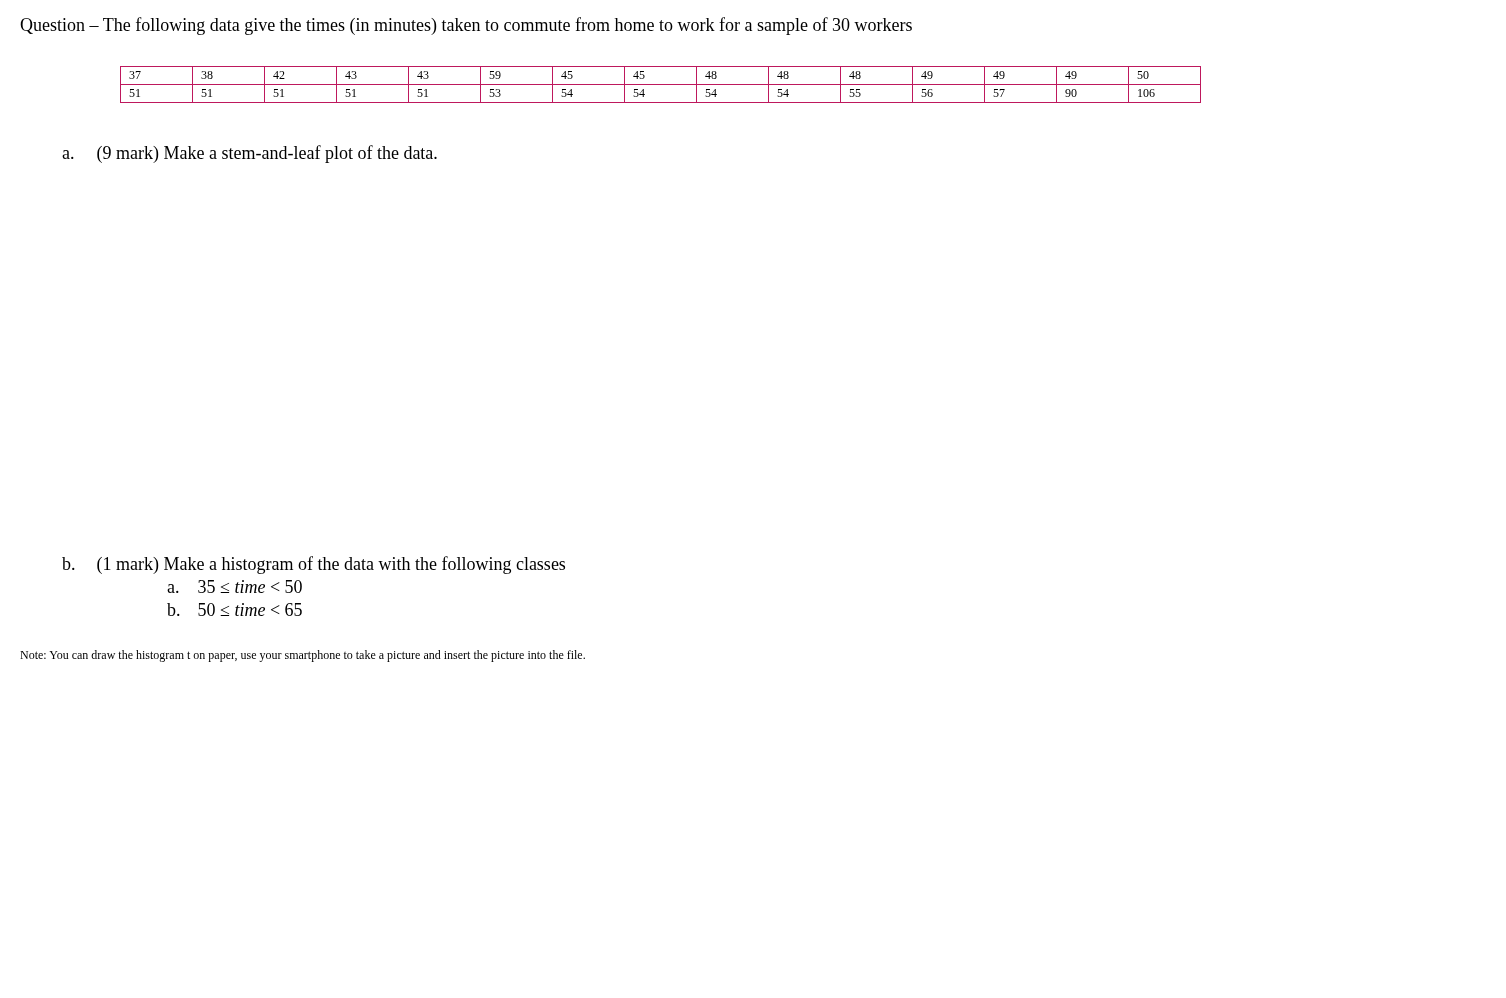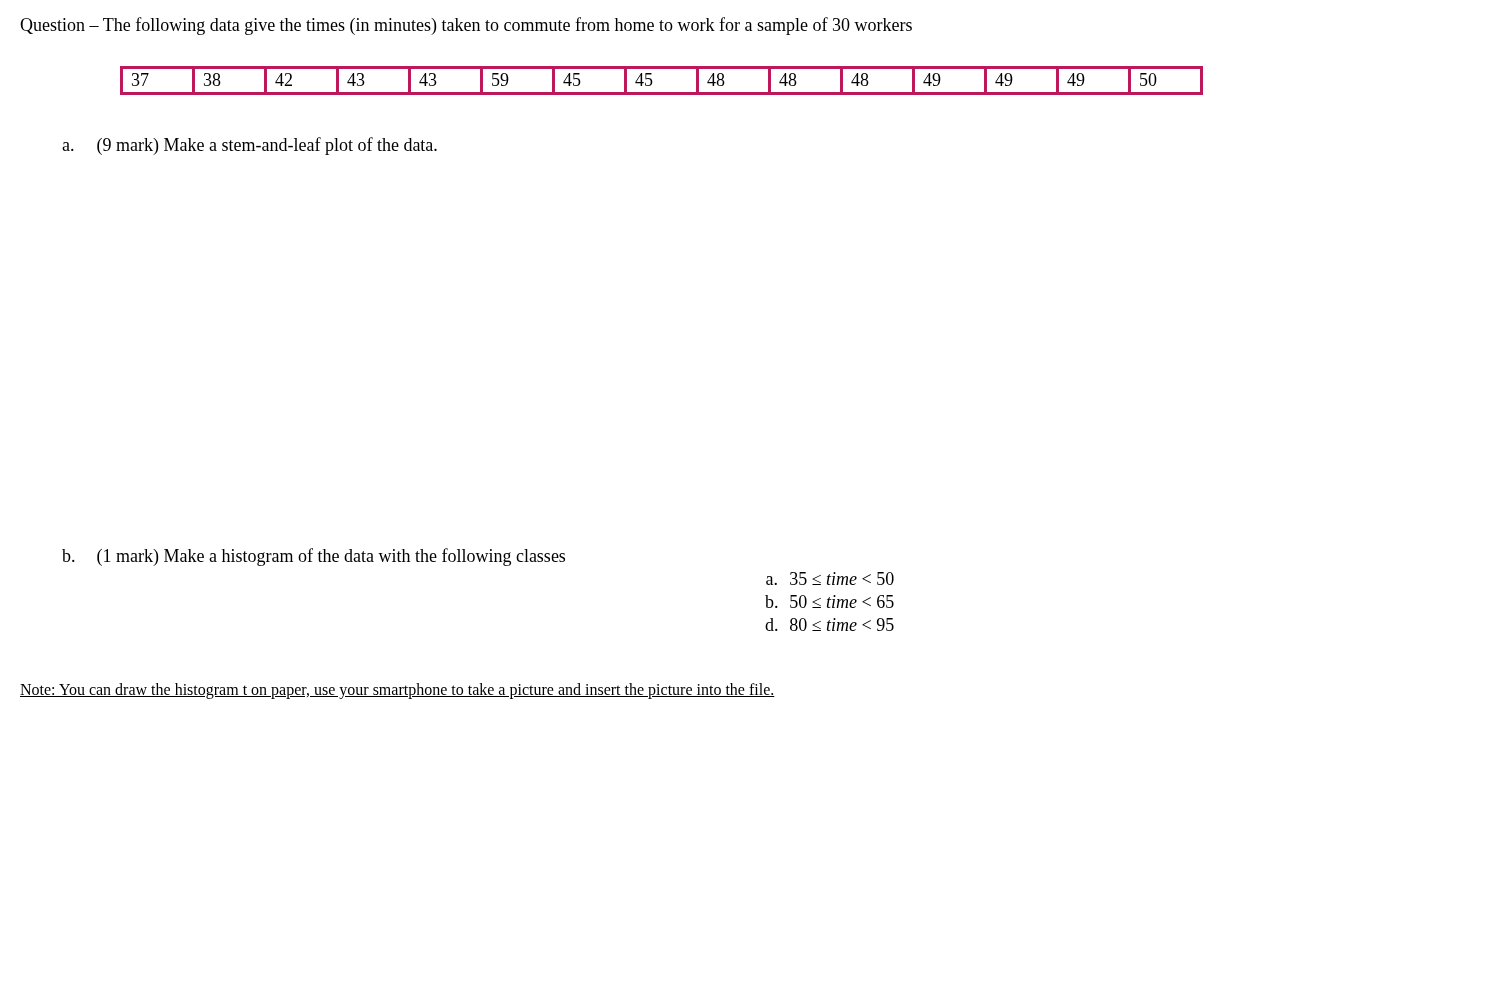--- a/index.html
+++ b/index.html
@@ -18,25 +18,25 @@
     .question-header {
       margin-bottom: 30px;
       font-size: 18px;
     }
     .data-table {
       border-collapse: collapse;
       margin-left: 100px;
       margin-bottom: 40px;
     }
     .data-table td {
-      border: 3px solid #be185d;
+      border: 1px solid #be185d;
       padding: 1px 8px;
       width: 72px;
       text-align: left;
-      font-size: 18px;
+      font-size: 12px;
     }
     .part {
       margin-left: 42px;
       margin-bottom: 20px;
     }
     .part-a {
       margin-bottom: 390px;
     }
     .part-label {
       display: inline-block;
@@ -45,33 +45,31 @@
     }
     .part-text {
       display: inline;
     }
     .sublist {
       margin-left: 105px;
       margin-top: 2px;
     }
     .sublist-item {
       margin-bottom: 2px;
-      text-align: center;
     }
     .sublist-label {
       display: inline-block;
       width: 26px;
     }
     .math-italic {
       font-style: italic;
     }
     .note {
-      margin-top: 45px;
-      font-size: 16px;
-      text-decoration: underline;
+      margin-top: 27px;
+      font-size: 12px;
     }
   </style>
 </head>
 <body>
 
 <div class="question-header">Question – The following data give the times (in minutes) taken to commute from home to work for a sample of 30 workers</div>
 
 <table class="data-table">
   <tbody>
       <tr>
@@ -84,40 +82,53 @@
     <td>45</td>
     <td>45</td>
     <td>48</td>
     <td>48</td>
     <td>48</td>
     <td>49</td>
     <td>49</td>
     <td>49</td>
     <td>50</td>
   </tr>
+  <tr>
+    <td>51</td>
+    <td>51</td>
+    <td>51</td>
+    <td>51</td>
+    <td>51</td>
+    <td>53</td>
+    <td>54</td>
+    <td>54</td>
+    <td>54</td>
+    <td>54</td>
+    <td>55</td>
+    <td>56</td>
+    <td>57</td>
+    <td>90</td>
+    <td>106</td>
+  </tr>
 </tbody>
   </table>
 
 <div class="part part-a">
   <span class="part-label">a.</span>
   <span class="part-text">(9 mark) Make a stem-and-leaf plot of the data.</span>
 </div>
 
 <div class="part">
   <span class="part-label">b.</span>
   <span class="part-text">(1 mark) Make a histogram of the data with the following classes</span>
   <div class="sublist">
     <div class="sublist-item">
       <span class="sublist-label">a.</span>
       <span><span>35</span> ≤ <span class="math-italic">time</span> &lt; <span>50</span></span>
     </div>
     <div class="sublist-item">
       <span class="sublist-label">b.</span>
       <span><span>50</span> ≤ <span class="math-italic">time</span> &lt; <span>65</span></span>
     </div>
-    <div class="sublist-item">
-      <span class="sublist-label">d.</span>
-      <span><span>80</span> ≤ <span class="math-italic">time</span> &lt; <span>95</span></span>
-    </div>
   </div>
 </div>
 
 <div class="note">Note: You can draw the histogram t on paper, use your smartphone to take a picture and insert the picture into the file.</div>
 
 </body></html>

